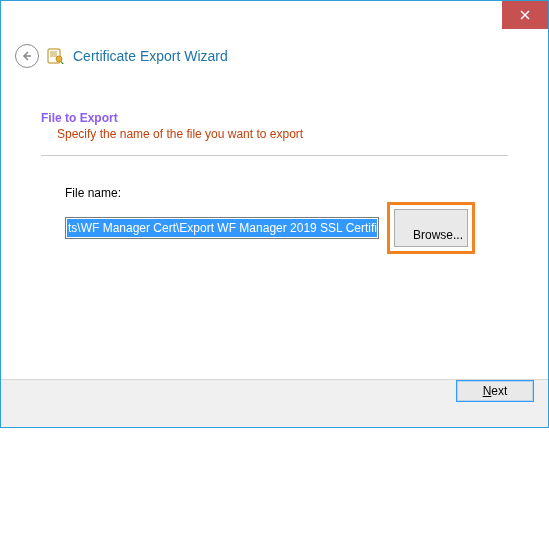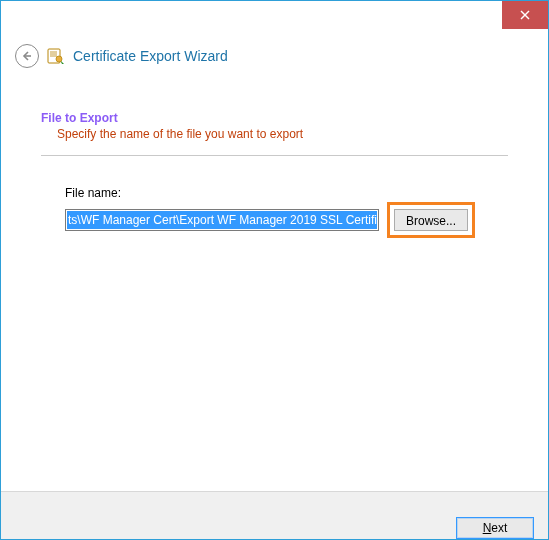--- a/index.html
+++ b/index.html
@@ -8,21 +8,21 @@
     padding: 0;
     width: 549px;
     height: 540px;
     font-family: "Segoe UI", Tahoma, sans-serif;
     font-size: 12px;
     background: #fff;
     overflow: hidden;
   }
   .window {
     width: 549px;
-    height: 540px;
+    height: 428px;
     border: 1px solid #2e9fd8;
     background: #fff;
     display: flex;
     flex-direction: column;
   }
   .titlebar {
     height: 28px;
     background: #fff;
     display: flex;
     justify-content: flex-end;
@@ -137,29 +137,29 @@
     display: inline-flex;
   }
   .browse-btn {
     width: 74px;
     height: 22px;
     background: #e9e9e9;
     border: 1px solid #acacac;
     font-size: 12px;
     font-family: inherit;
     cursor: pointer;
-    padding: 4px;
+    padding: 18px;
   }
   .footer {
     height: 48px;
     border-top: 1px solid #d8d8d8;
     background: #f0f0f0;
     display: flex;
     justify-content: flex-end;
-    align-items: flex-end;
+    align-items: flex-start;
     gap: 8px;
     padding: 0 14px;
   }
   .footer button {
     width: 78px;
     height: 22px;
     background: #e9e9e9;
     border: 1px solid #acacac;
     font-size: 12px;
     font-family: inherit;

